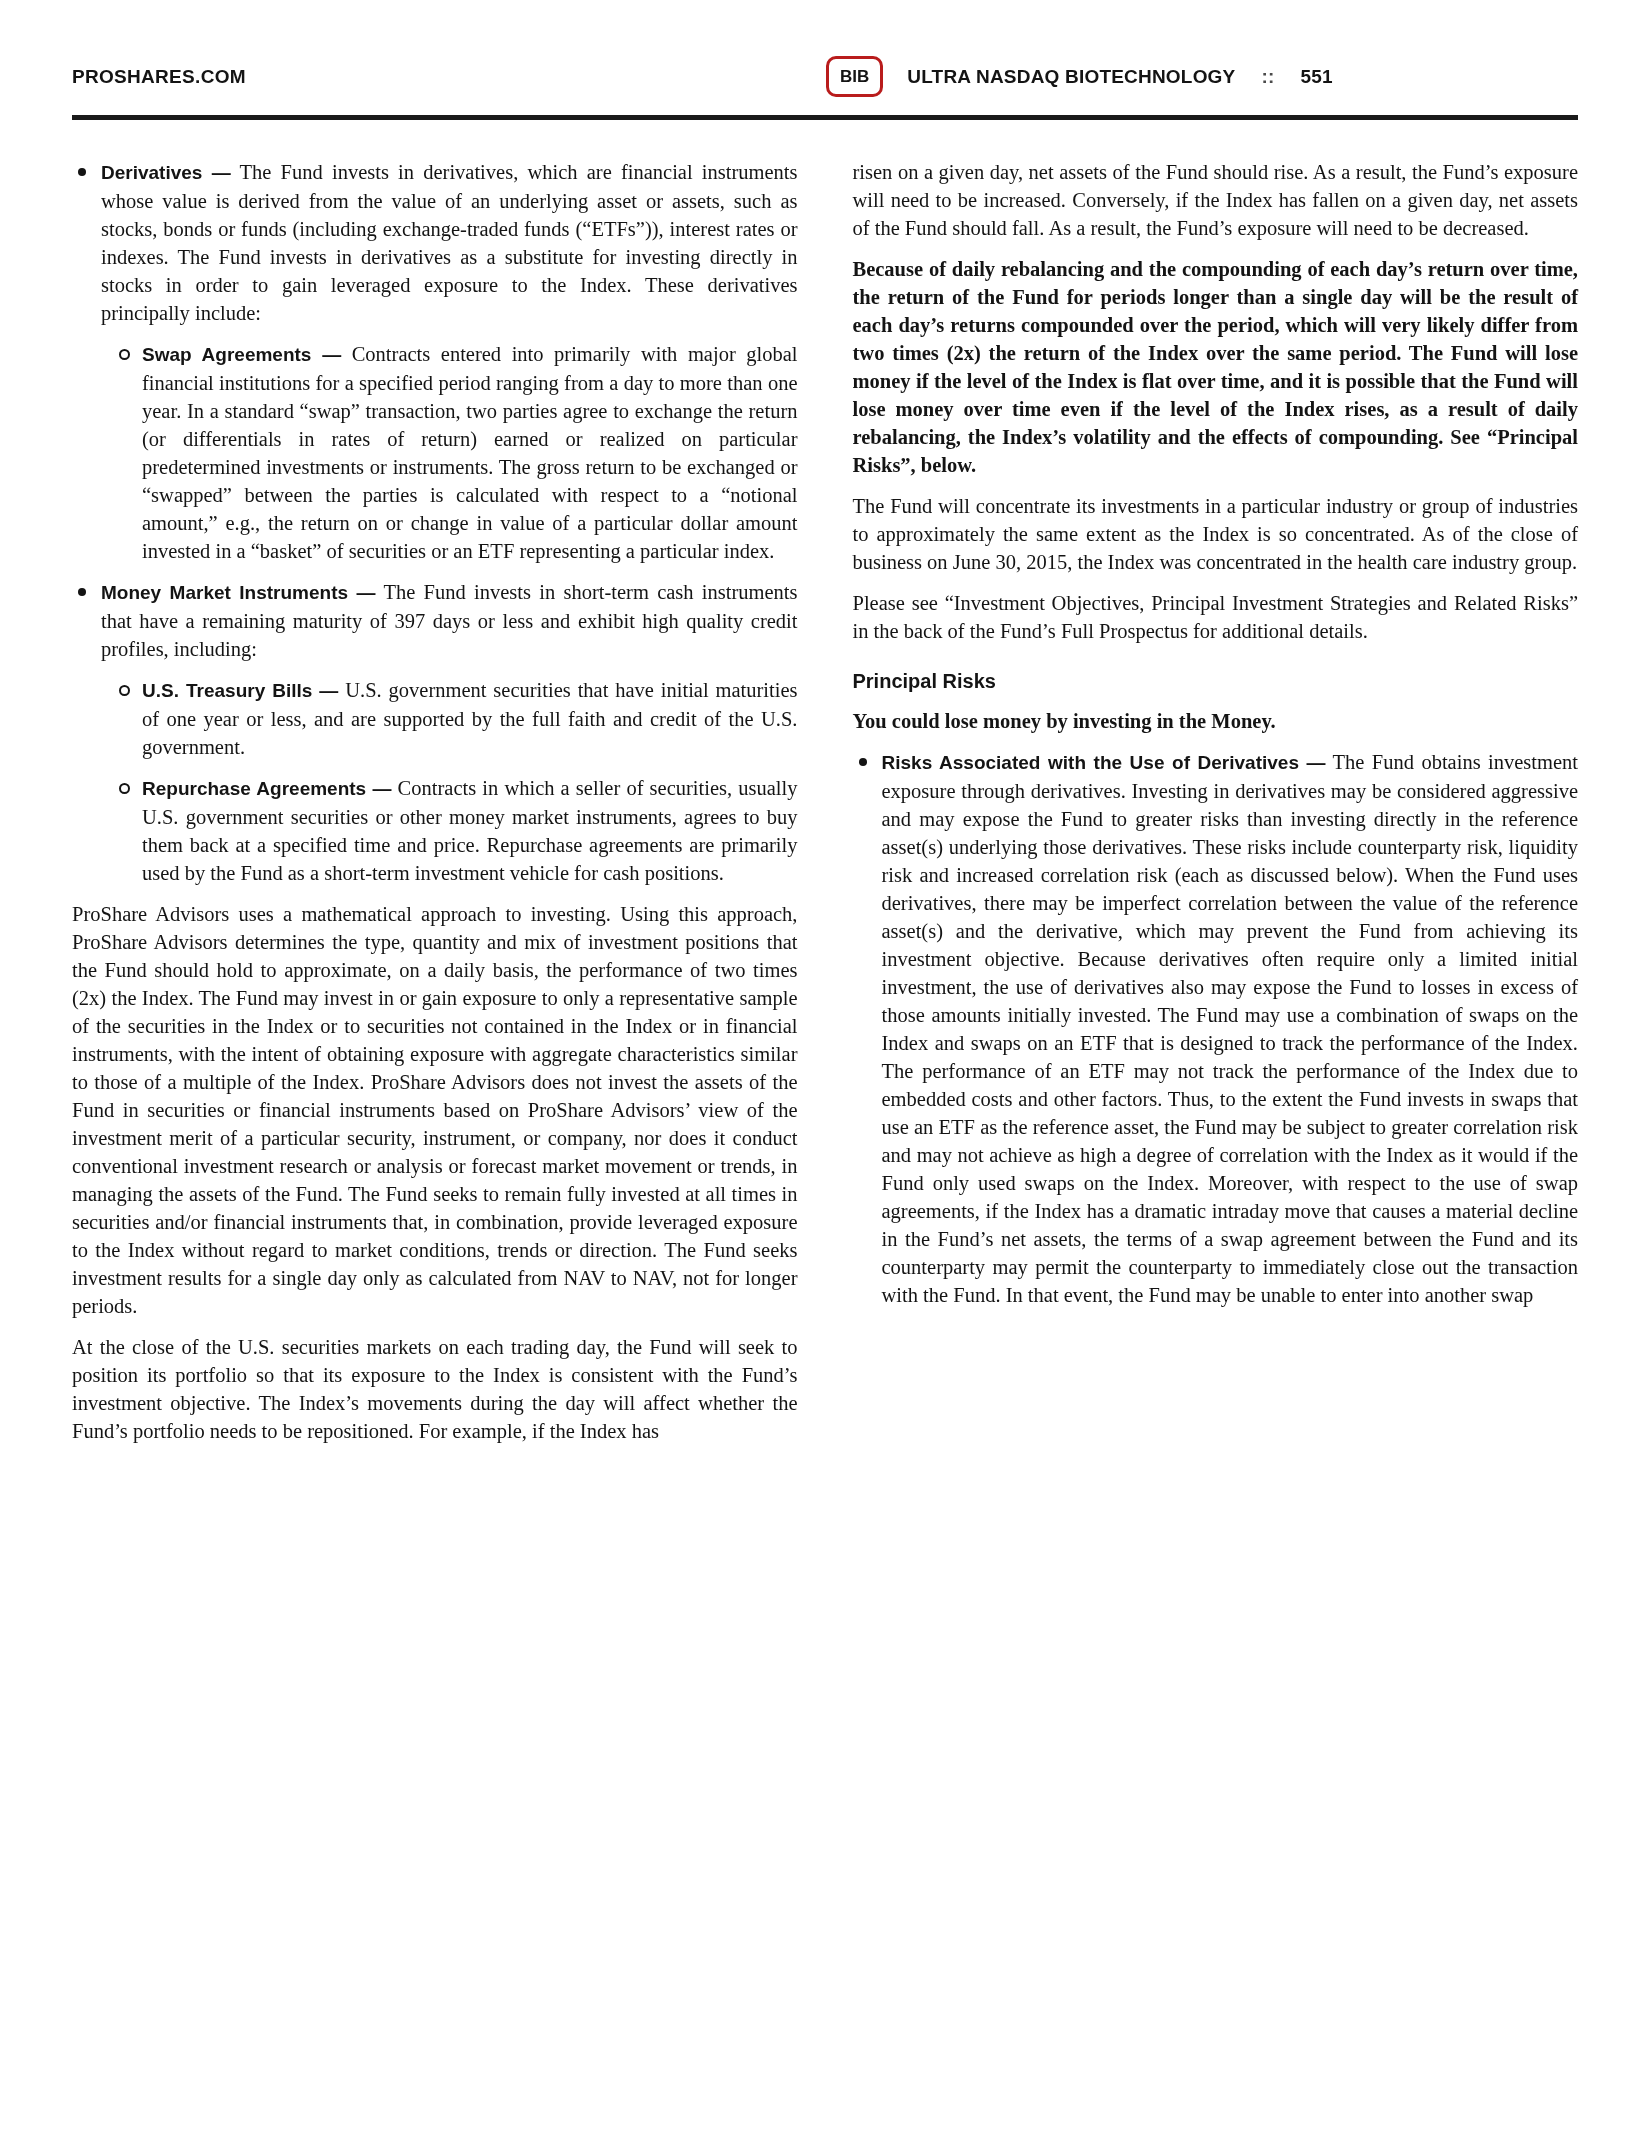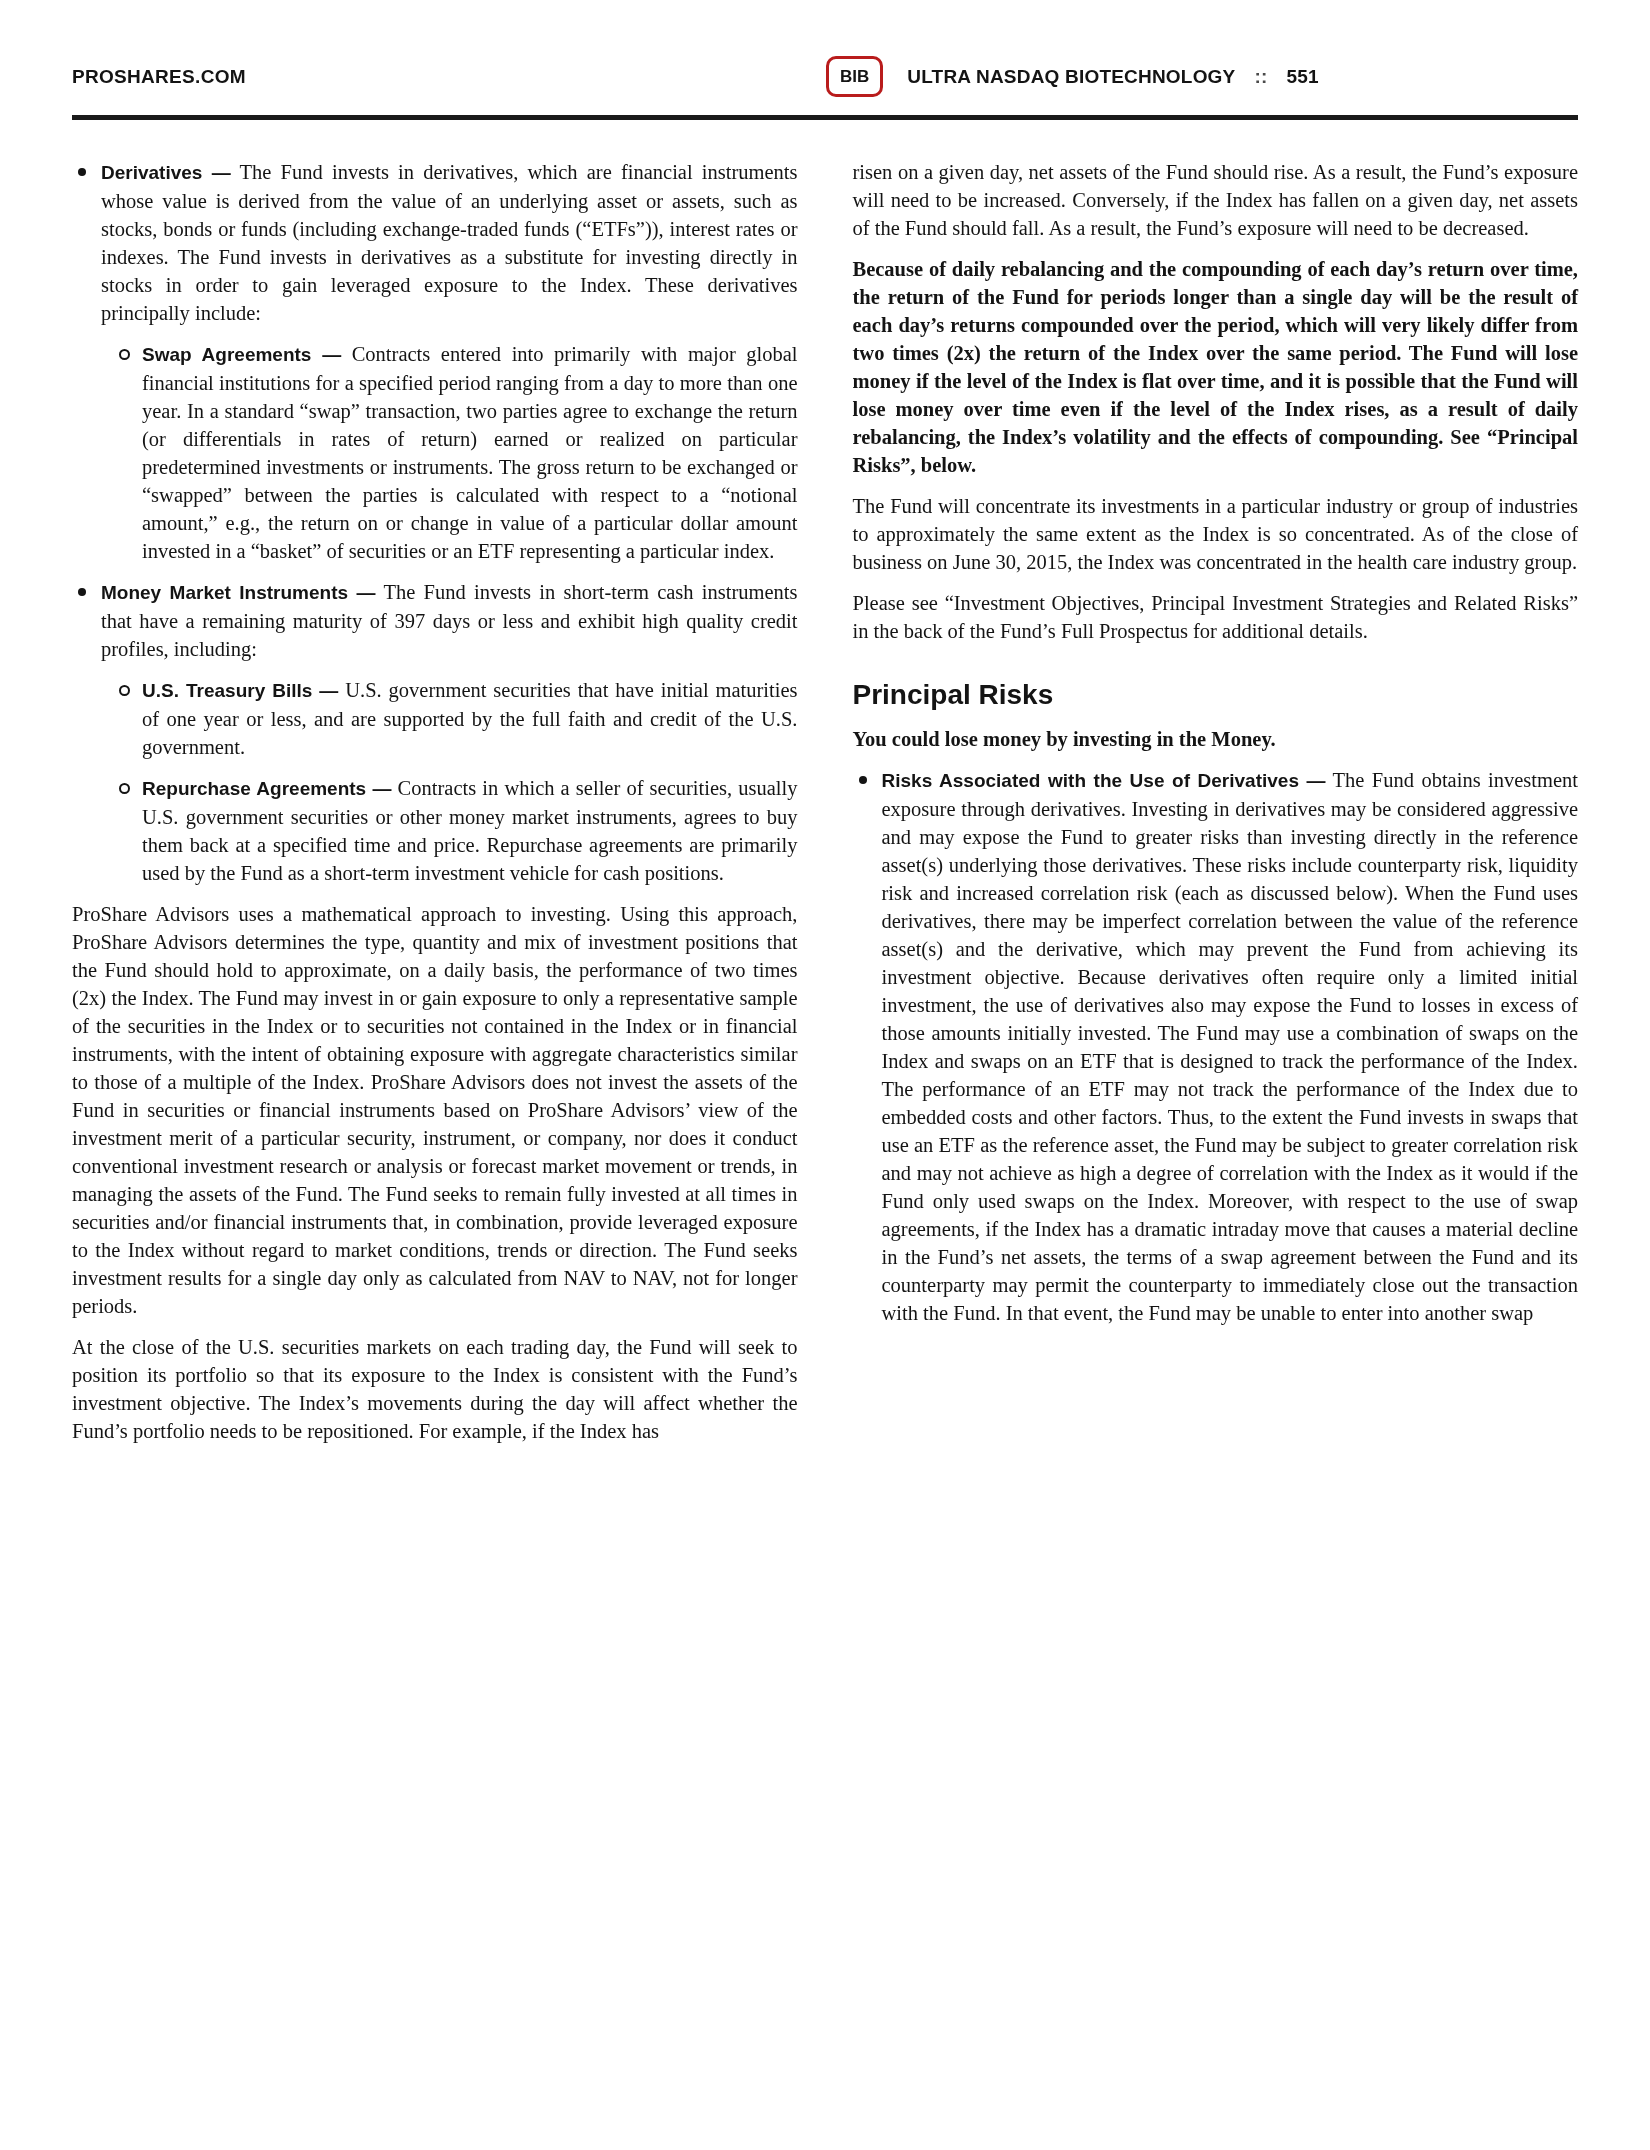--- a/index.html
+++ b/index.html
@@ -37,21 +37,21 @@
     border-radius: 10px;
     padding: 9px 11px;
     font-family: "Liberation Sans", sans-serif;
     font-weight: 700;
     font-size: 17px;
     line-height: 1;
   }
   .fund-title-group {
     display: flex;
     align-items: baseline;
-    gap: 19px;
+    gap: 26px;
     font-family: "Liberation Sans", sans-serif;
     font-weight: 700;
     font-size: 19px;
     letter-spacing: 0.2px;
     white-space: nowrap;
   }
   .title-sep { color: #4a4a4a; }
   .header-rule {
     height: 5px;
     background: #1a1a1a;
@@ -98,23 +98,23 @@
   }
   .term {
     font-family: "Liberation Sans", sans-serif;
     font-weight: 700;
     font-size: 19px;
   }
   .bold-para { font-weight: 700; }
   h2.section-heading {
     font-family: "Liberation Sans", sans-serif;
     font-weight: 700;
-    font-size: 28px;
+    font-size: 20px;
     color: #141414;
-    margin: 34px 0 14px 0;
+    margin: 25px 0 14px 0;
   }
 </style>
 </head>
 <body>
 
 <div class="page">
 
   <div class="header-row">
     <div class="site-name">PROSHARES.COM</div>
     <div class="header-right">

